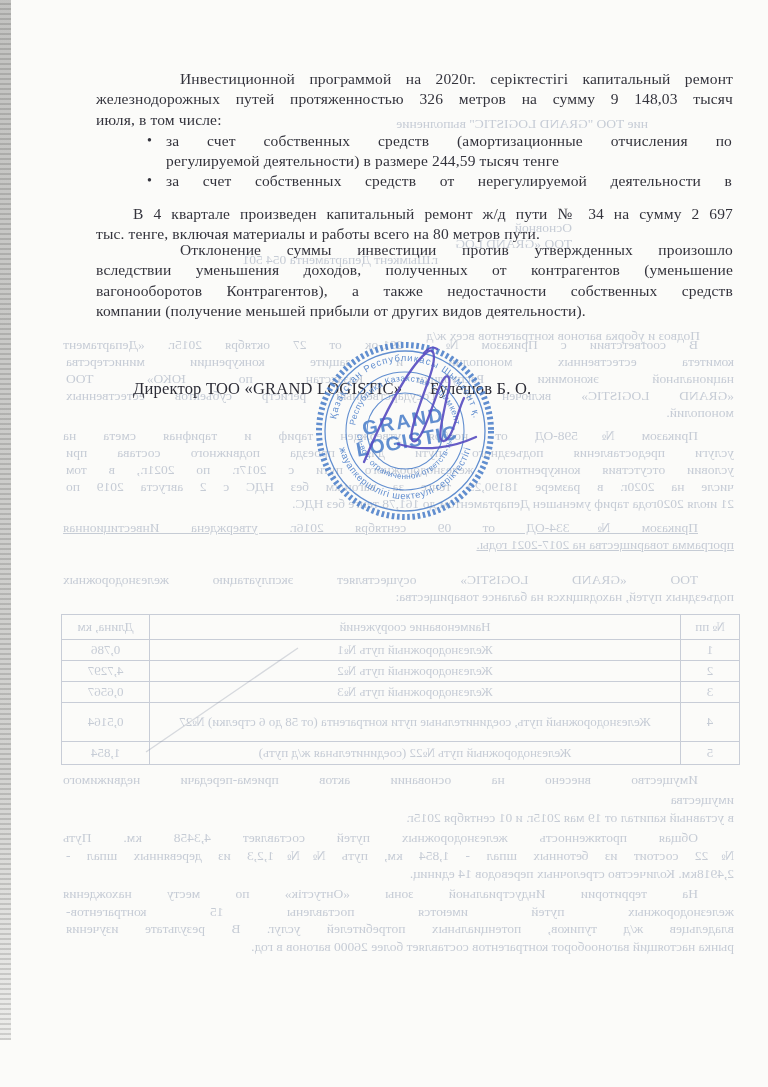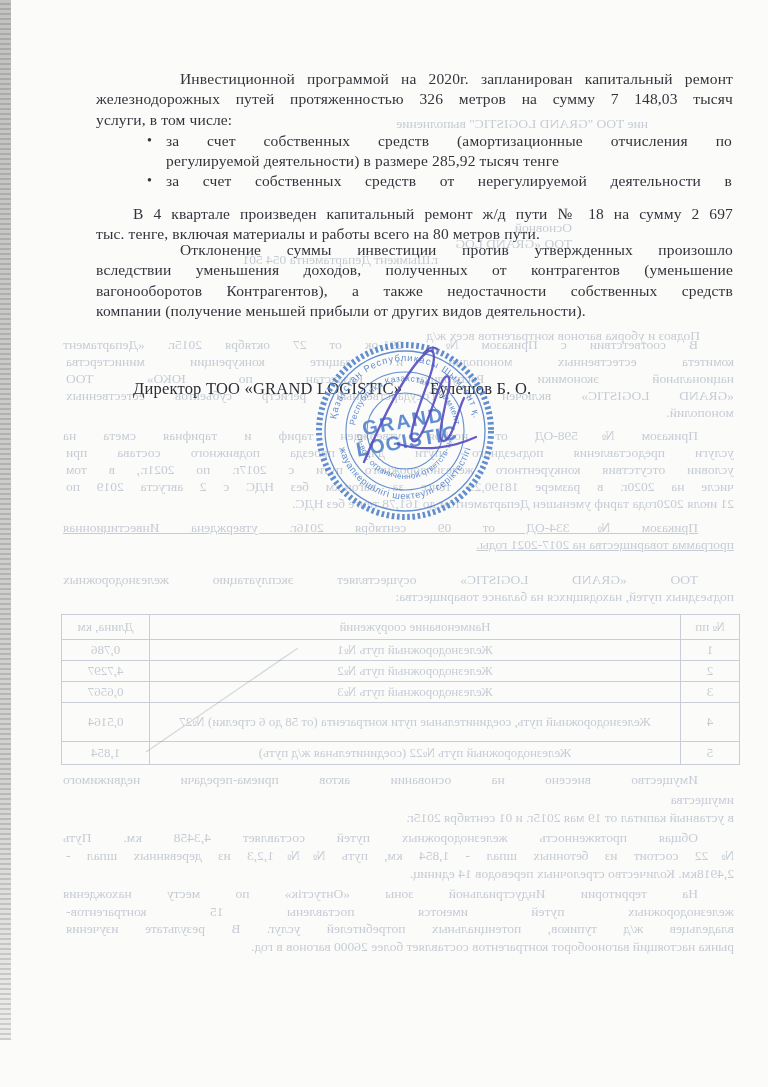--- a/index.html
+++ b/index.html
@@ -116,33 +116,33 @@
         </div>
       </div>
     </div>
 
   <svg class="pencil-line">
     <line x1="298" y1="648" x2="146" y2="752" stroke="rgba(130,140,160,0.30)" stroke-width="1.4"></line>
   </svg>
 
   <div id="main-text">
       <div class="block" style="top: 69px; left: 96px; width: 637px;">
-        <div class="tline jl" style="text-indent: 84px;">Инвестиционной программой на 2020г. запланирован капитальный ремонт</div>
-        <div class="tline jl">железнодорожных путей протяженностью 326 метров на сумму 7 148,03 тысяч</div>
-        <div class="tline">услуги, в том числе:</div>
+        <div class="tline jl" style="text-indent: 84px;">Инвестиционной программой на 2020г. серіктестігі капитальный ремонт</div>
+        <div class="tline jl">железнодорожных путей протяженностью 326 метров на сумму 9 148,03 тысяч</div>
+        <div class="tline">июля, в том числе:</div>
       </div>
       <div class="block" style="top: 131px; left: 166px; width: 566px;">
         <div class="tline jl">за счет собственных средств (амортизационные отчисления по<span class="bullet-marker">•</span></div>
-        <div class="tline">регулируемой деятельности) в размере 285,92 тысяч тенге</div>
+        <div class="tline">регулируемой деятельности) в размере 244,59 тысяч тенге</div>
       </div>
       <div class="block" style="top: 171px; left: 166px; width: 566px;">
         <div class="tline jl">за счет собственных средств от нерегулируемой деятельности в<span class="bullet-marker">•</span></div>
       </div>
       <div class="block" style="top: 204px; left: 96px; width: 637px;">
-        <div class="tline jl" style="text-indent: 37px;">В 4 квартале произведен капитальный  ремонт ж/д пути № 18 на сумму 2 697</div>
+        <div class="tline jl" style="text-indent: 37px;">В 4 квартале произведен капитальный  ремонт ж/д пути № 34 на сумму 2 697</div>
         <div class="tline">тыс. тенге, включая материалы и работы всего на 80 метров пути.</div>
       </div>
       <div class="block" style="top: 240px; left: 96px; width: 637px;">
         <div class="tline jl" style="text-indent: 84px;">Отклонение суммы инвестиции против утвержденных произошло</div>
         <div class="tline jl">вследствии уменьшения доходов, полученных от контрагентов (уменьшение</div>
         <div class="tline jl">вагонооборотов Контрагентов), а также недостачности собственных средств</div>
         <div class="tline">компании (получение меньшей прибыли от других видов деятельности).</div>
       </div>
     </div>
 

